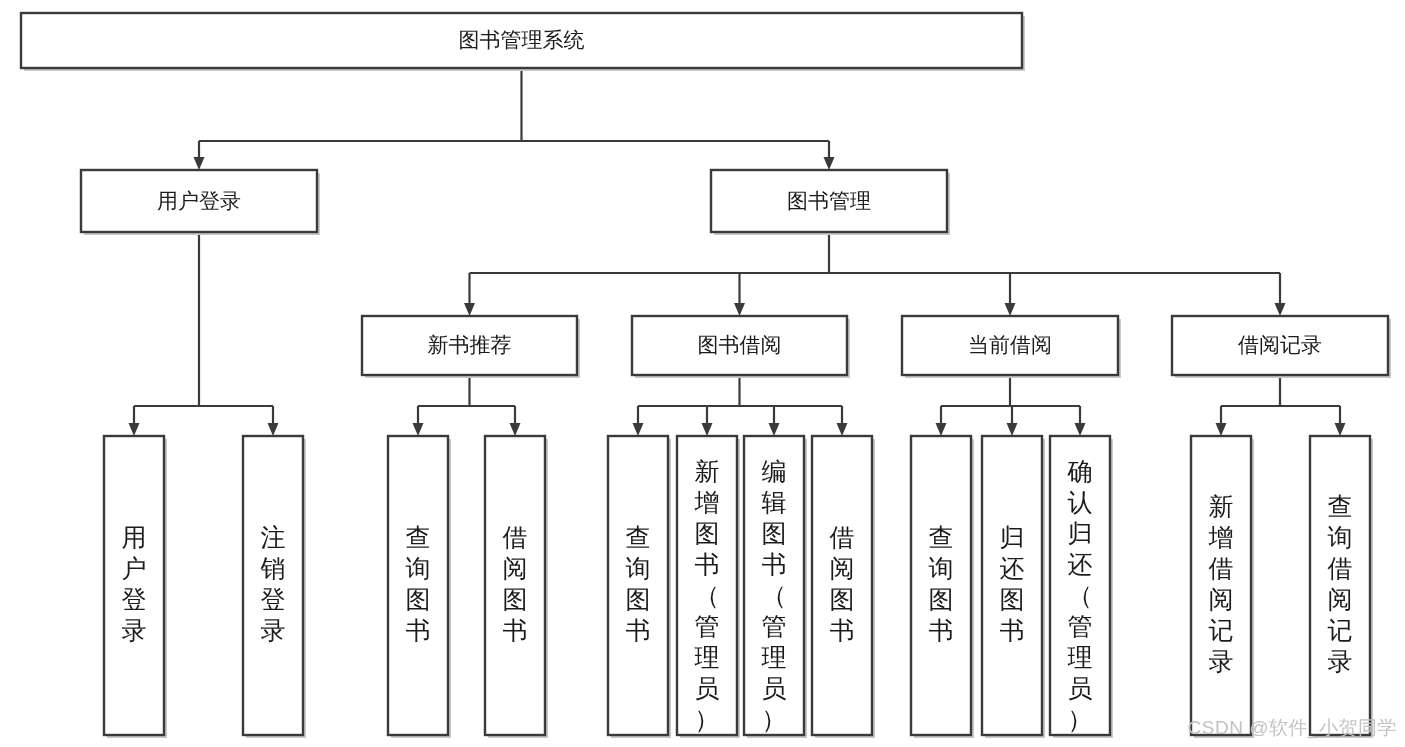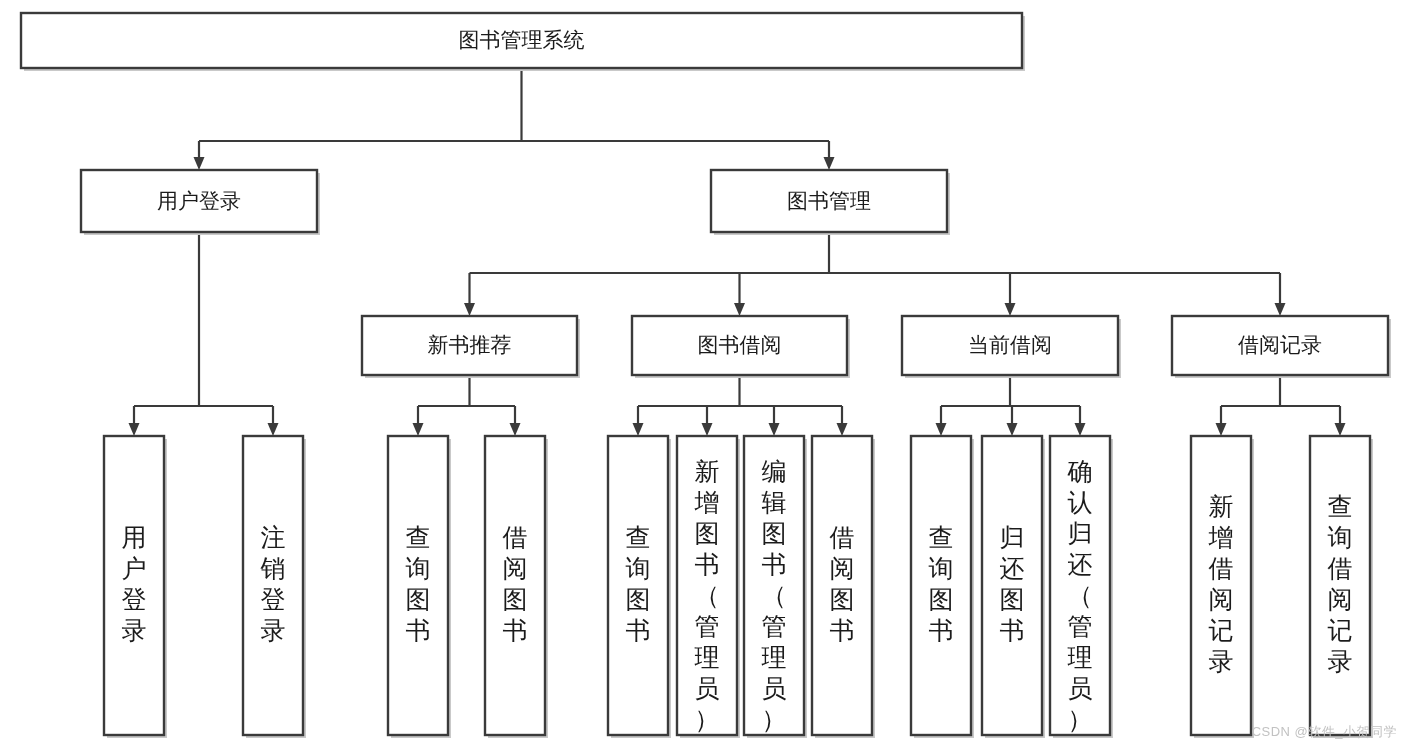--- a/index.html
+++ b/index.html
@@ -25,21 +25,21 @@
     font-size:25px;fill:#1b1b1b;
     text-anchor:middle;dominant-baseline:middle;
   }
   .link{
     stroke:#3a3a3a;stroke-width:2.2;fill:none;
   }
   .arrowhead{fill:#3a3a3a;stroke:none;}
   .watermark{
     position:absolute;right:8px;bottom:6px;
     font-family:"Liberation Sans","DejaVu Sans",sans-serif;
-    font-size:13px;color:#c2c2c2;white-space:nowrap;
+    font-size:19px;color:#c2c2c2;white-space:nowrap;
     letter-spacing:0.5px;
   }
 </style>
 </head>
 <body>
 
 <svg id="canvas" viewBox="0 0 1405 747">
   <defs></defs>
   <g id="links-layer">
       <g>

